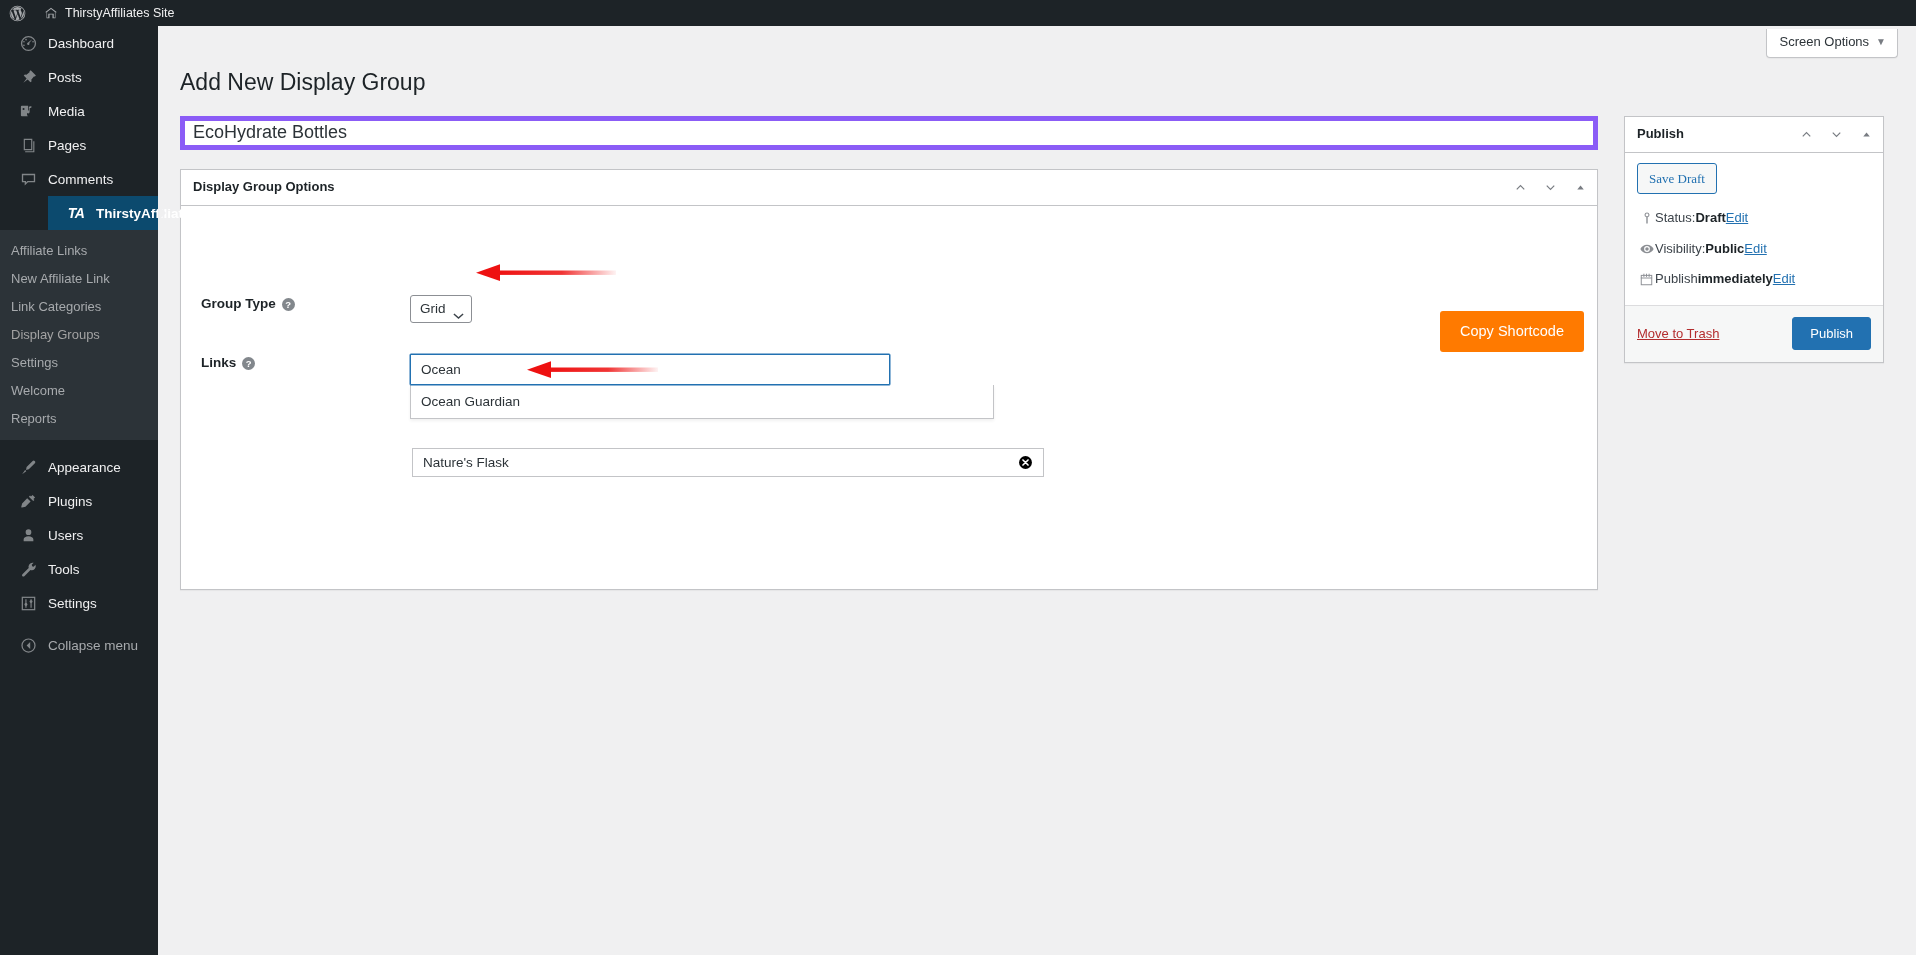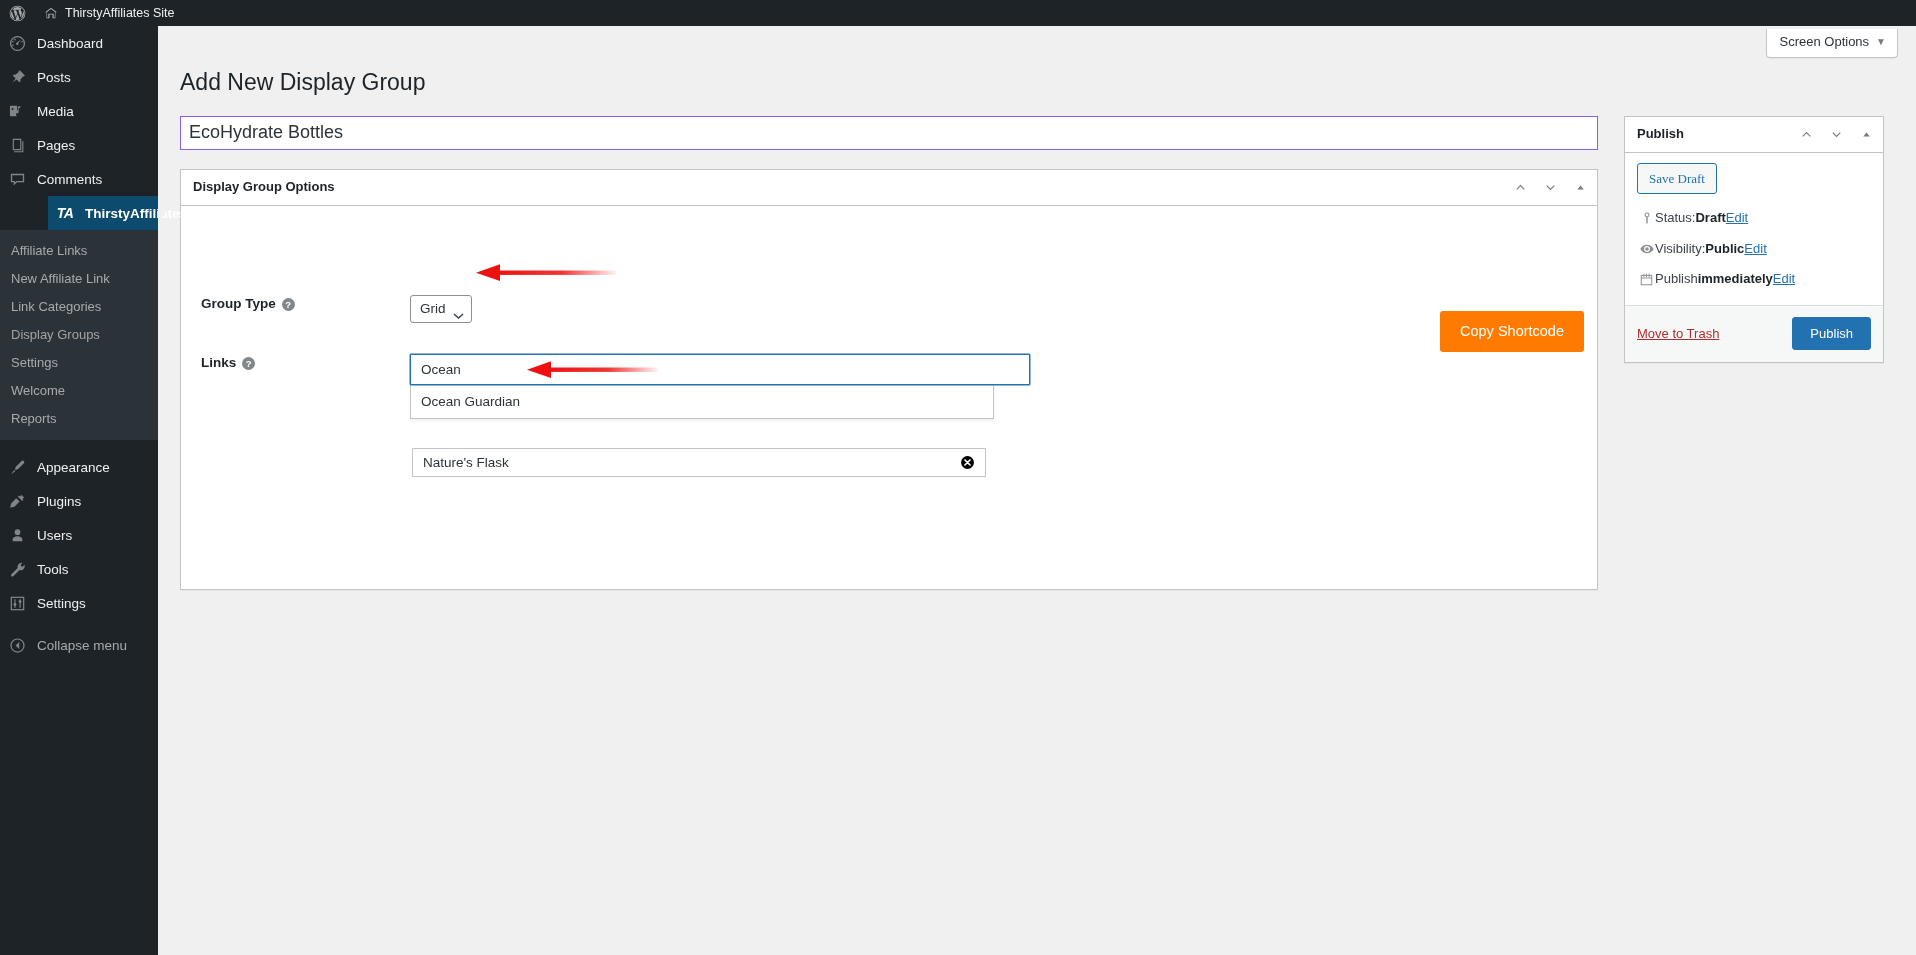--- a/index.html
+++ b/index.html
@@ -33,21 +33,21 @@
     width: 158px; height: 929px;
     background: #1d2327;
     color: #f0f0f1;
     font-size: 13.5px;
     z-index: 40;
   }
   .menu-top {
     position: relative;
     display: flex; align-items: center;
     height: 34px;
-    padding-left: 7px;
+    padding-left: 18px;
     color: #f0f0f1;
     gap: 10px;
   }
   .menu-top .m-ico {
     width: 20px; height: 20px;
     display: flex; align-items: center; justify-content: center;
     opacity: .73;
     flex: 0 0 20px;
   }
   .menu-top .m-ico svg { display: block; }
@@ -122,21 +122,21 @@
   #postbox-container-1 { position: absolute; left: 1444px; top: 0; width: 260px; }
 
   
   #titlediv input {
     width: 1418px;
     height: 34px;
     padding: 3px 8px;
     font-size: 18px;
     line-height: 1.4;
     color: #2c3338;
-    border: 1px solid #8b5cf6;
+    border: 5px solid #8b5cf6;
     background: #fff;
     outline: none;
     font-family: "Liberation Sans", sans-serif;
     border-radius: 0;
   }
 
   
   .postbox {
     background: #fff;
     border: 1px solid #c3c4c7;
@@ -214,21 +214,21 @@
   }
   .select-wrap { position: relative; display: inline-block; }
   .select-wrap .chev {
     position: absolute; right: 8px; top: 50%; margin-top: -3px;
     pointer-events: none;
   }
 
   
   .links-col { position: relative; width: 584px; }
   .ac-input {
-    width: 620px; height: 31px;
+    width: 480px; height: 31px;
     border: 1px solid #2271b1;
     background: #fff;
     padding: 0 10px;
     font-size: 13.5px;
     color: #2c3338;
     outline: none;
     font-family: "Liberation Sans", sans-serif;
     border-radius: 1px;
     box-shadow: 0 0 0 0.5px #2271b1;
   }
@@ -242,21 +242,21 @@
   .ac-item {
     padding: 8px 10px;
     font-size: 13.5px;
     color: #2c3338;
     line-height: 1.3;
     background: #fff;
   }
 
   .link-chip {
     position: relative;
-    width: 574px;
+    width: 632px;
     height: 29px;
     border: 1px solid #c3c4c7;
     background: #fff;
     display: flex; align-items: center;
     padding: 0 10px;
     font-size: 13.5px;
     color: #2c3338;
     margin-left: 2px;
   }
   .chip-text { flex: 1 1 auto; }

